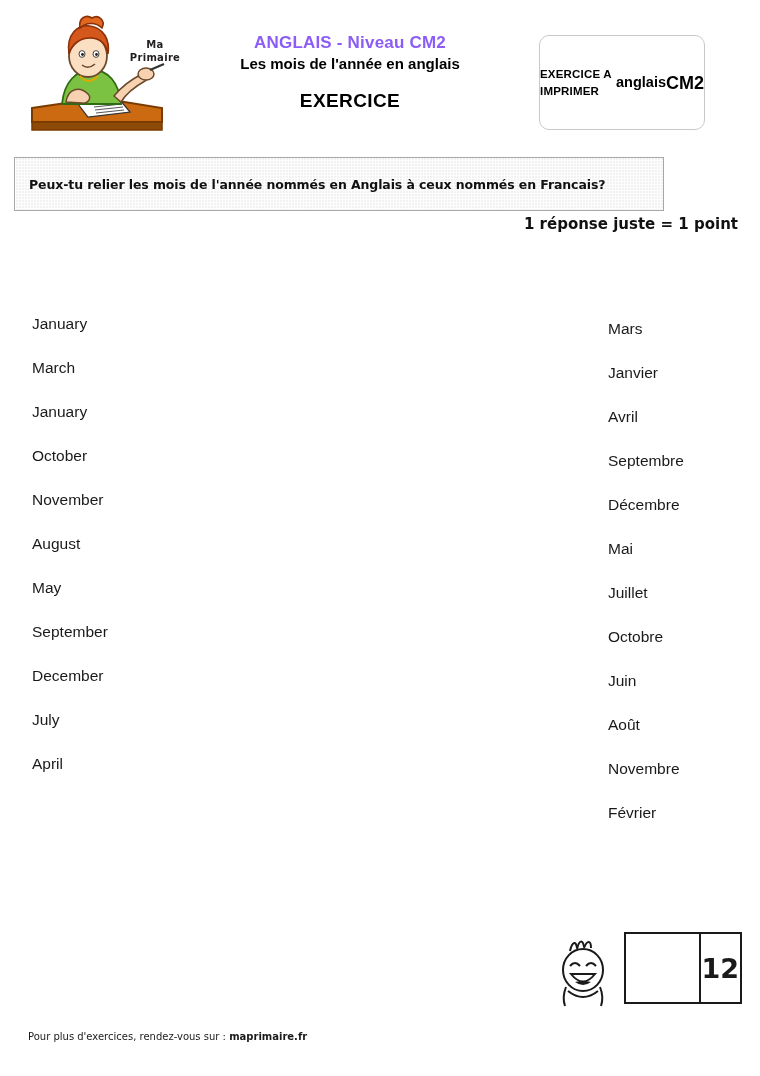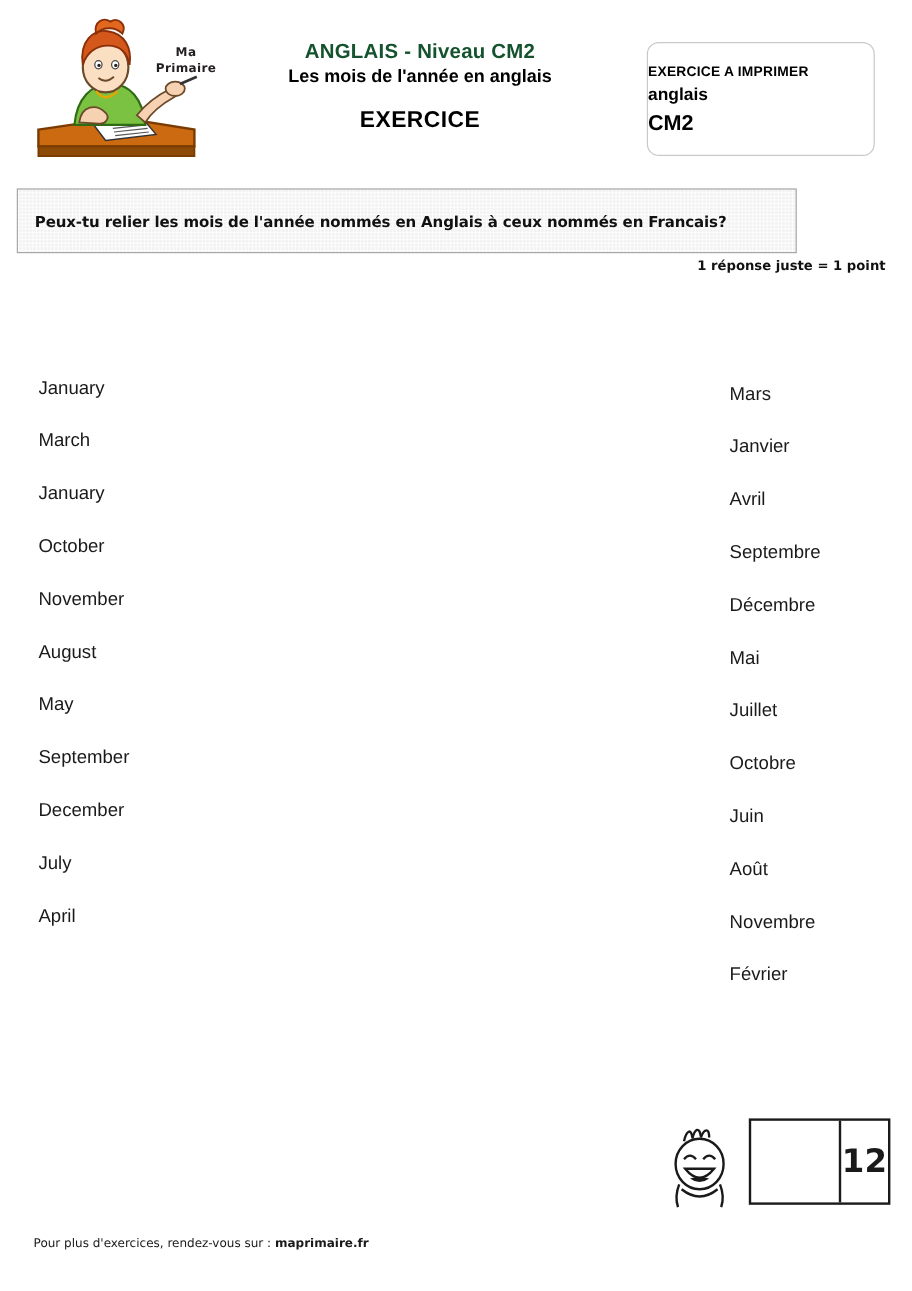--- a/index.html
+++ b/index.html
@@ -47,49 +47,49 @@
     left: 200px;
     top: 32px;
     width: 300px;
     text-align: center;
   }
   .title-line1 {
     font-size: 17px;
     font-weight: bold;
     line-height: 22px;
     letter-spacing: 0.2px;
-    color: #14532d;
+    color: #8b5cf6;
   }
   .title-line2 {
     font-size: 15px;
     font-weight: bold;
     line-height: 20px;
     color: #000;
   }
   .title-exercice {
     margin-top: 16px;
     font-size: 19px;
     font-weight: bold;
     letter-spacing: 0.4px;
     color: #000000;
   }
 
   .print-badge {
     position: absolute;
     left: 539px;
     top: 35px;
-    width: 190px;
+    width: 166px;
     height: 95px;
     border: 1px solid #c9c9c9;
     border-radius: 10px;
     background: #ffffff;
     box-sizing: border-box;
     display: flex;
-    flex-direction: column;
-    align-items: flex-start;
+    flex-direction: row;
+    align-items: center;
     justify-content: center;
   }
   .badge-l1 {
     font-size: 11.5px;
     font-weight: bold;
     letter-spacing: 0.2px;
     line-height: 17px;
   }
   .badge-l2 {
     font-size: 14.5px;
@@ -125,21 +125,21 @@
     font-size: 12.5px;
     font-weight: bold;
     color: #111;
     letter-spacing: -0.1px;
   }
   .points-note {
     position: absolute;
     right: 22px;
     top: 215px;
     font-family: "DejaVu Sans", sans-serif;
-    font-size: 11px;
+    font-size: 15px;
     font-weight: bold;
     color: #111;
   }
 
   
   .col {
     position: absolute;
   }
   .col-en { left: 32px; top: 314px; width: 260px; }
   .col-fr { left: 608px; top: 319px; width: 140px; }

